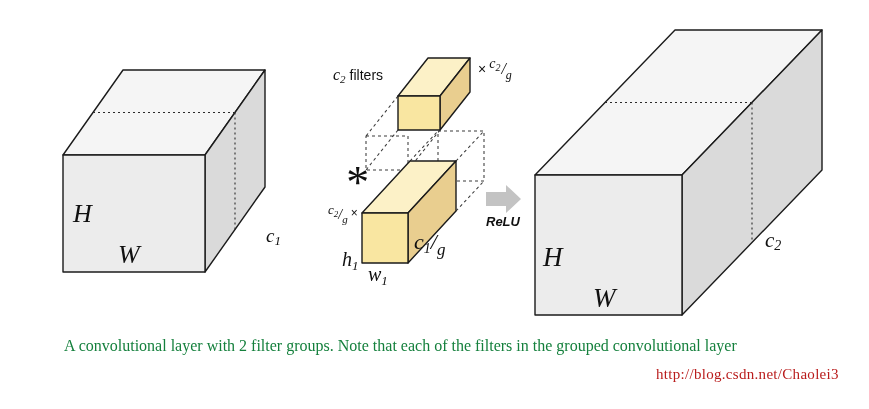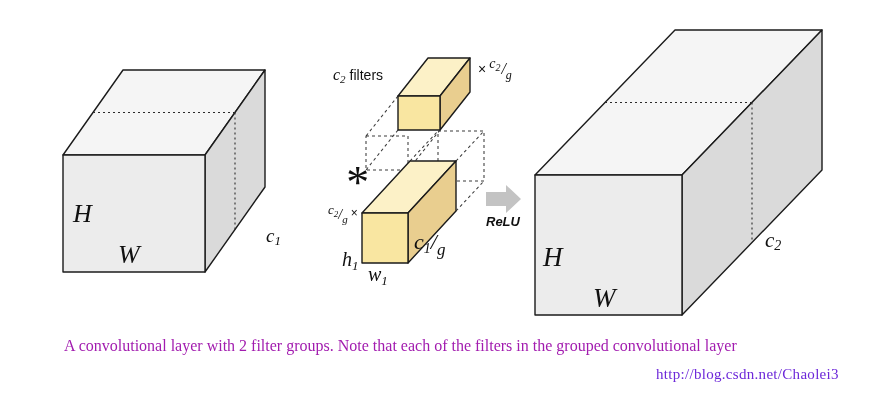--- a/index.html
+++ b/index.html
@@ -6,23 +6,23 @@
   html,body { background:#ffffff; }
   .stage { position:relative; width:869px; height:409px; background:#fff; overflow:hidden;
            font-family:"Liberation Sans", sans-serif; }
   .stage svg { position:absolute; left:0; top:0; }
   .edge  { stroke:#1B1B1B; stroke-width:1.4; stroke-linejoin:round; }
   .dotted{ fill:none; stroke:#2a2a2a; stroke-width:1.1; stroke-dasharray:2 3; }
   .ghost { fill:none; stroke:#3a3a3a; stroke-width:1.05; stroke-dasharray:3 3; stroke-linejoin:round; }
   .math  { font-family:"Liberation Serif", serif; font-style:italic; fill:#101010; }
   .plain { font-family:"Liberation Sans", sans-serif; font-style:normal; fill:#101010; }
   .relu  { font-family:"Liberation Sans", sans-serif; font-style:italic; font-weight:700; fill:#101010; }
-  .caption { position:absolute; left:64px; top:334px; width:790px; color:#a21caf;
+  .caption { position:absolute; left:64px; top:334px; width:790px; color:#15803d;
              font-family:"Liberation Serif", serif; font-size:16px; line-height:23px; z-index:2; }
-  .watermark { position:absolute; left:656px; top:366px; color:#6d28d9; white-space:nowrap;
+  .watermark { position:absolute; left:656px; top:366px; color:#b91c1c; white-space:nowrap;
                font-family:"Liberation Serif", serif; font-size:15px; letter-spacing:0.3px; z-index:1; }
 </style>
 </head>
 <body>
 
 <div class="stage">
 
   <svg width="869" height="409" viewBox="0 0 869 409">
 
     <g>

